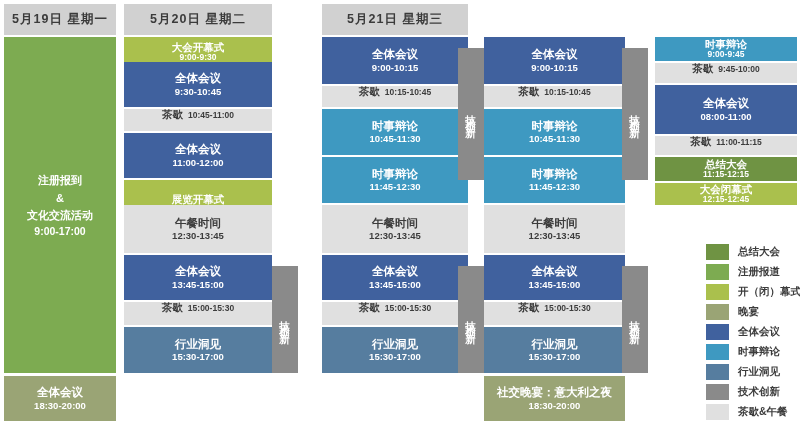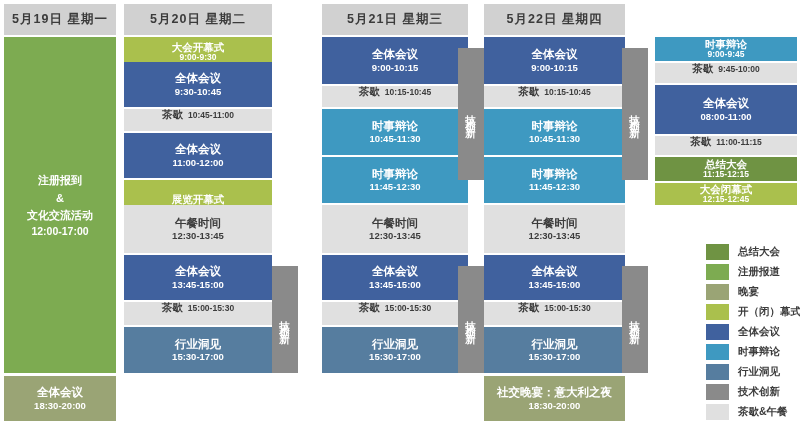--- a/index.html
+++ b/index.html
@@ -34,21 +34,21 @@
 <body>
 
 <div id="canvas">
   <div id="columns">
       <div class="day-col" style="left: 4px; width: 112px;">
         <div class="day-header">5月19日 星期一</div>
         <div class="blk big" style="top: 37px; height: 336px; background: rgb(125, 171, 81);">
           <span class="t">注册报到</span>
           <span class="t">&amp;</span>
           <span class="t">文化交流活动</span>
-          <span class="tm">12:00-17:00</span>
+          <span class="tm">9:00-17:00</span>
         </div>
         <div class="blk" style="top: 376px; height: 45px; background: rgb(154, 164, 117);">
           <span class="t">全体会议</span>
           <span class="tm">18:30-20:00</span>
         </div>
       </div>
       <div class="day-col" style="left: 124px; width: 148px;">
         <div class="day-header">5月20日 星期二</div>
         <div class="blk small" style="top: 37px; height: 30px; background: rgb(170, 192, 77);">
           <span class="t">大会开幕式</span>
@@ -115,21 +115,20 @@
         <div class="blk small inline dark" style="top: 302px; height: 23px; background: rgb(224, 224, 224);">
           <span class="t">茶歇</span>
           <span class="tm">15:00-15:30</span>
         </div>
         <div class="blk" style="top: 327px; height: 46px; background: rgb(86, 125, 159);">
           <span class="t">行业洞见</span>
           <span class="tm">15:30-17:00</span>
         </div>
       </div>
       <div class="day-col" style="left: 484px; width: 141px;">
-        <div class="day-header">5月22日 星期四</div>
         <div class="blk" style="top: 37px; height: 47px; background: rgb(64, 97, 158);">
           <span class="t">全体会议</span>
           <span class="tm">9:00-10:15</span>
         </div>
         <div class="blk small inline dark" style="top: 86px; height: 21px; background: rgb(224, 224, 224);">
           <span class="t">茶歇</span>
           <span class="tm">10:15-10:45</span>
         </div>
         <div class="blk" style="top: 109px; height: 46px; background: rgb(62, 153, 193);">
           <span class="t">时事辩论</span>
@@ -207,26 +206,26 @@
   <div id="legend">
       <div class="legend-item">
         <span class="legend-swatch" style="background: rgb(111, 147, 67);"></span>
         <span class="legend-label">总结大会</span>
       </div>
       <div class="legend-item">
         <span class="legend-swatch" style="background: rgb(125, 171, 81);"></span>
         <span class="legend-label">注册报道</span>
       </div>
       <div class="legend-item">
+        <span class="legend-swatch" style="background: rgb(170, 192, 77);"></span>
+        <span class="legend-label">开（闭）幕式</span>
+      </div>
+      <div class="legend-item">
         <span class="legend-swatch" style="background: rgb(154, 164, 117);"></span>
         <span class="legend-label">晚宴</span>
-      </div>
-      <div class="legend-item">
-        <span class="legend-swatch" style="background: rgb(170, 192, 77);"></span>
-        <span class="legend-label">开（闭）幕式</span>
       </div>
       <div class="legend-item">
         <span class="legend-swatch" style="background: rgb(64, 97, 158);"></span>
         <span class="legend-label">全体会议</span>
       </div>
       <div class="legend-item">
         <span class="legend-swatch" style="background: rgb(62, 153, 193);"></span>
         <span class="legend-label">时事辩论</span>
       </div>
       <div class="legend-item">

